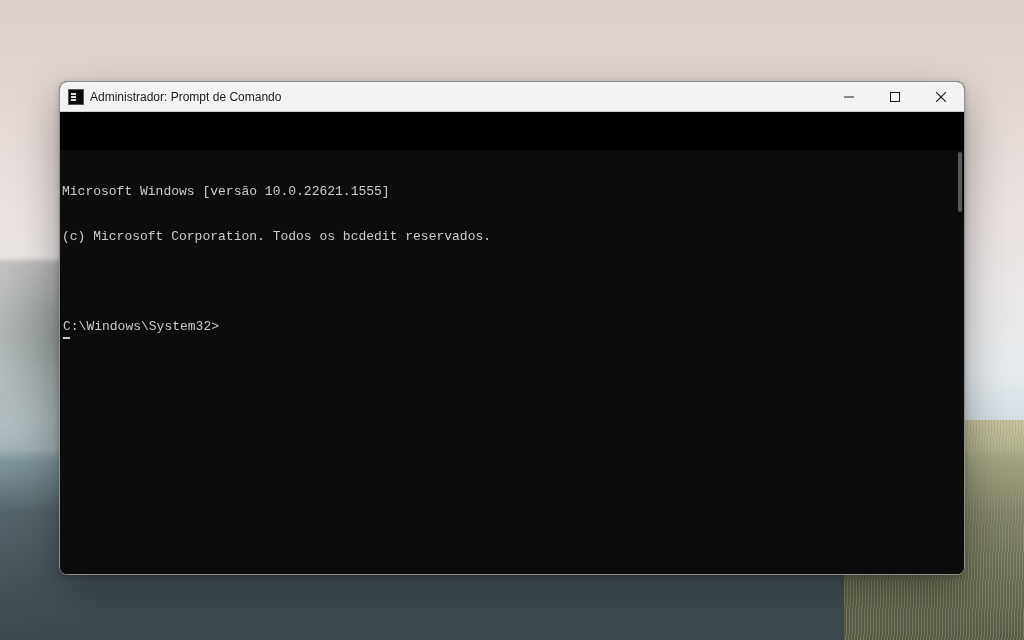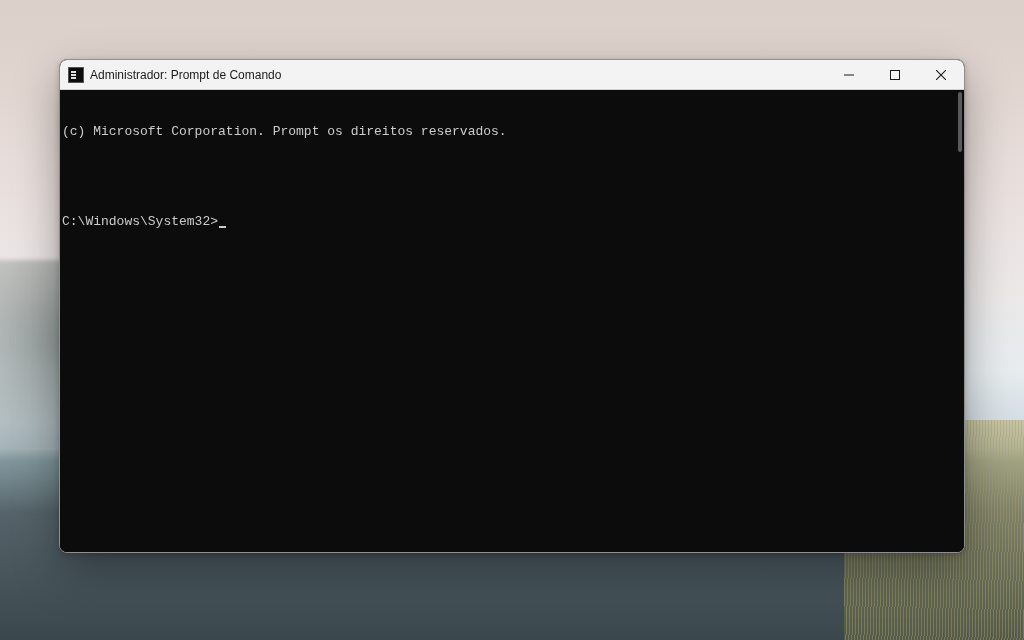--- a/index.html
+++ b/index.html
@@ -52,30 +52,31 @@
     left: 0; right: 0;
     top: 448px;
     height: 2px;
     background: linear-gradient(to right, rgba(255,255,255,0.0), rgba(255,255,255,0.35), rgba(255,255,255,0.0));
   }
 
   
   .window {
     position: absolute;
     left: 59px;
-    top: 59px;
+    top: 81px;
     width: 906px;
     height: 494px;
     background: #000;
     border: 1px solid #8f8f8f;
     border-radius: 8px;
     box-shadow: 0 18px 45px rgba(0,0,0,0.35), 0 2px 6px rgba(0,0,0,0.20);
     overflow: hidden;
     display: flex;
     flex-direction: column;
+    gap: 38px;
   }
   .titlebar {
     height: 30px;
     background: #f3f3f3;
     display: flex;
     align-items: center;
     padding-left: 8px;
     border-bottom: 1px solid #d0d0d0;
     flex: 0 0 auto;
   }
@@ -124,21 +125,21 @@
     background: #0c0c0c;
     color: #cccccc;
     font-family: Consolas, "Courier New", monospace;
     font-size: 13px;
     line-height: 15px;
     padding: 4px 6px 4px 2px;
     position: relative;
     white-space: pre;
   }
   .terminal .line { display: block; }
-  .prompt-line { display: flex; align-items: baseline; }
+  .prompt-line { display: flex; align-items: baseline; flex-direction: column; }
   .cursor {
     display: inline-block;
     width: 7px;
     height: 2px;
     background: #cccccc;
     margin-left: 1px;
     transform: translateY(3px);
     animation: blink 1s steps(1) infinite;
   }
   @keyframes blink { 50% { opacity: 0; } }
@@ -186,21 +187,22 @@
       <div class="win-btn close" title="close">
         <svg viewBox="0 0 10 10">
             <line x1="0" y1="0" x2="10" y2="10" stroke="currentColor" stroke-width="1.1"></line>
             <line x1="10" y1="0" x2="0" y2="10" stroke="currentColor" stroke-width="1.1"></line>
           </svg>
       </div>
     </div>
   </div>
 
   <div class="terminal">
-    <span class="line">(c) Microsoft Corporation. Prompt os direitos reservados.</span>
+    <span class="line">Microsoft Windows [versão 10.0.22621.1555]</span>
+    <span class="line">(c) Microsoft Corporation. Todos os bcdedit reservados.</span>
     <span class="line"> </span>
     <span class="prompt-line"><span>C:\Windows\System32&gt;</span><span class="cursor"></span></span>
 
     <div class="terminal-scrollbar">
       <div class="terminal-scroll-thumb"></div>
     </div>
   </div>
 
 </div>
 

